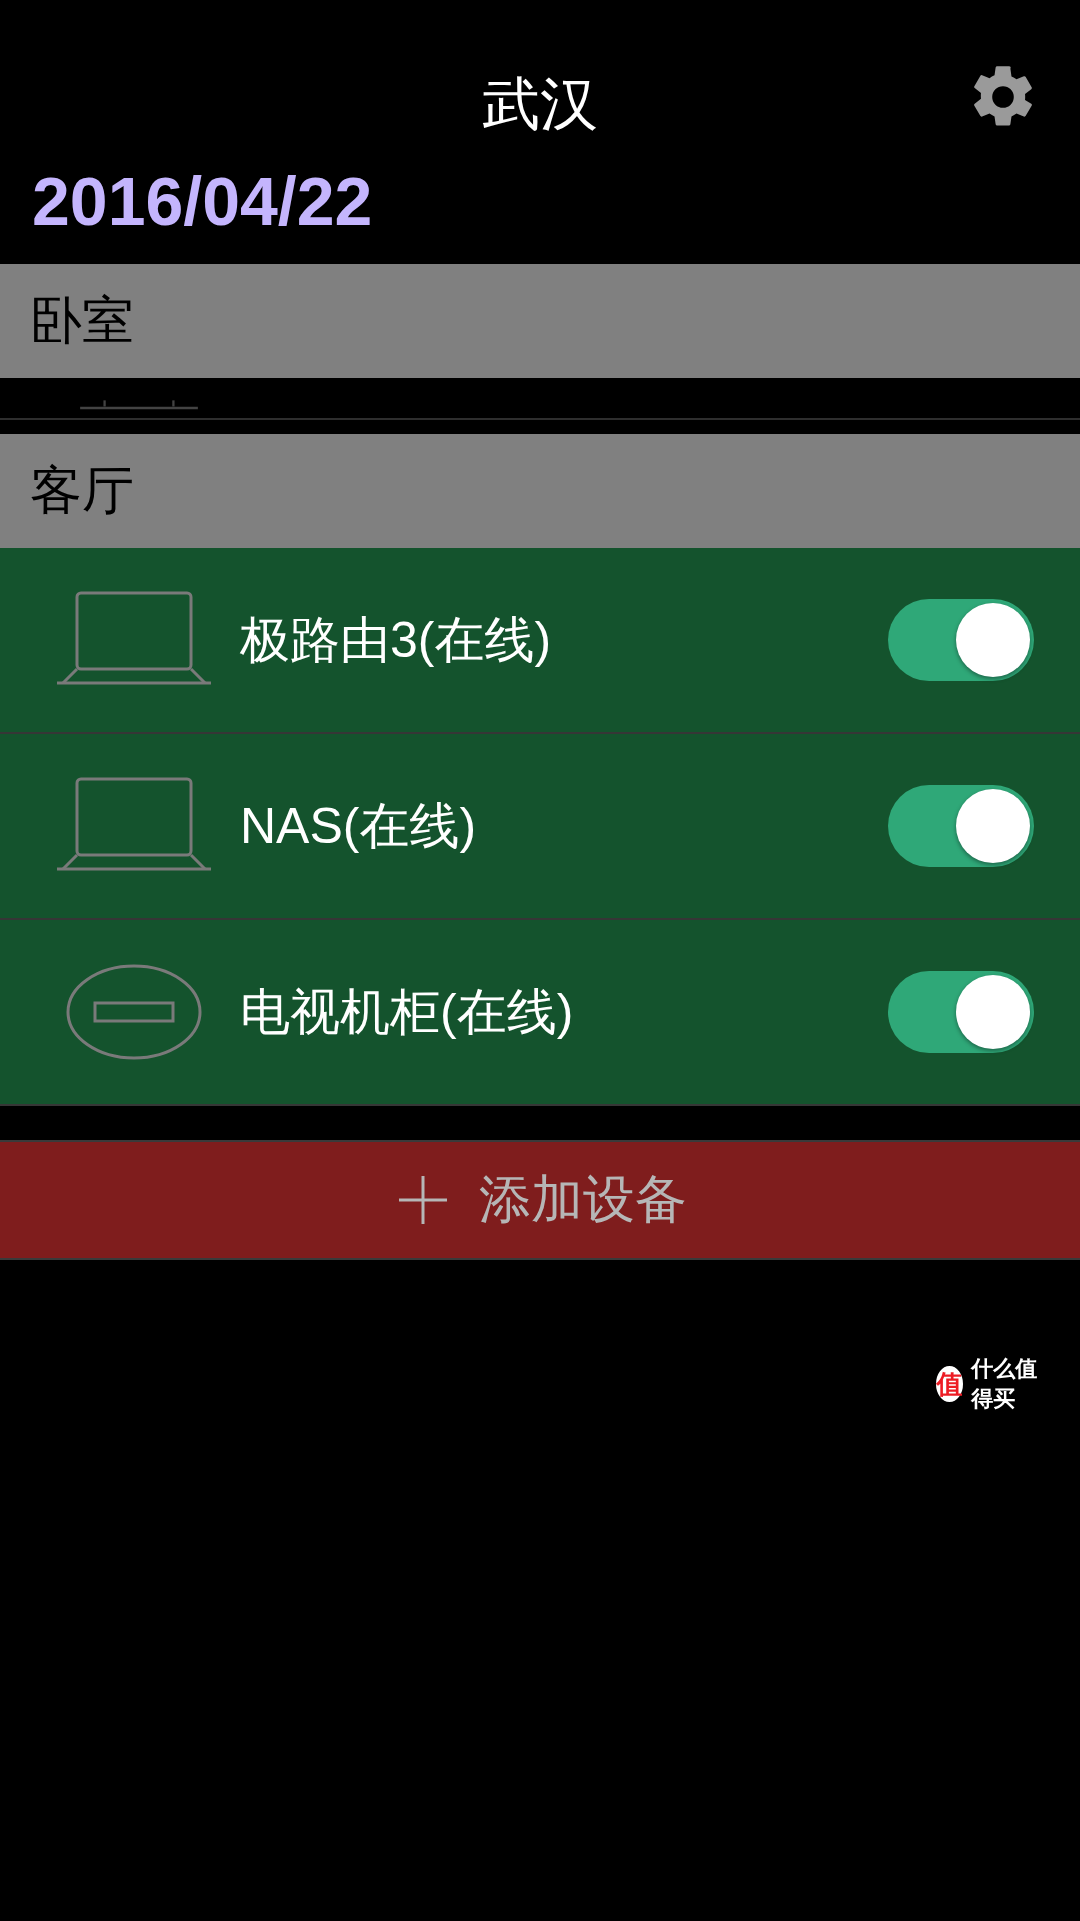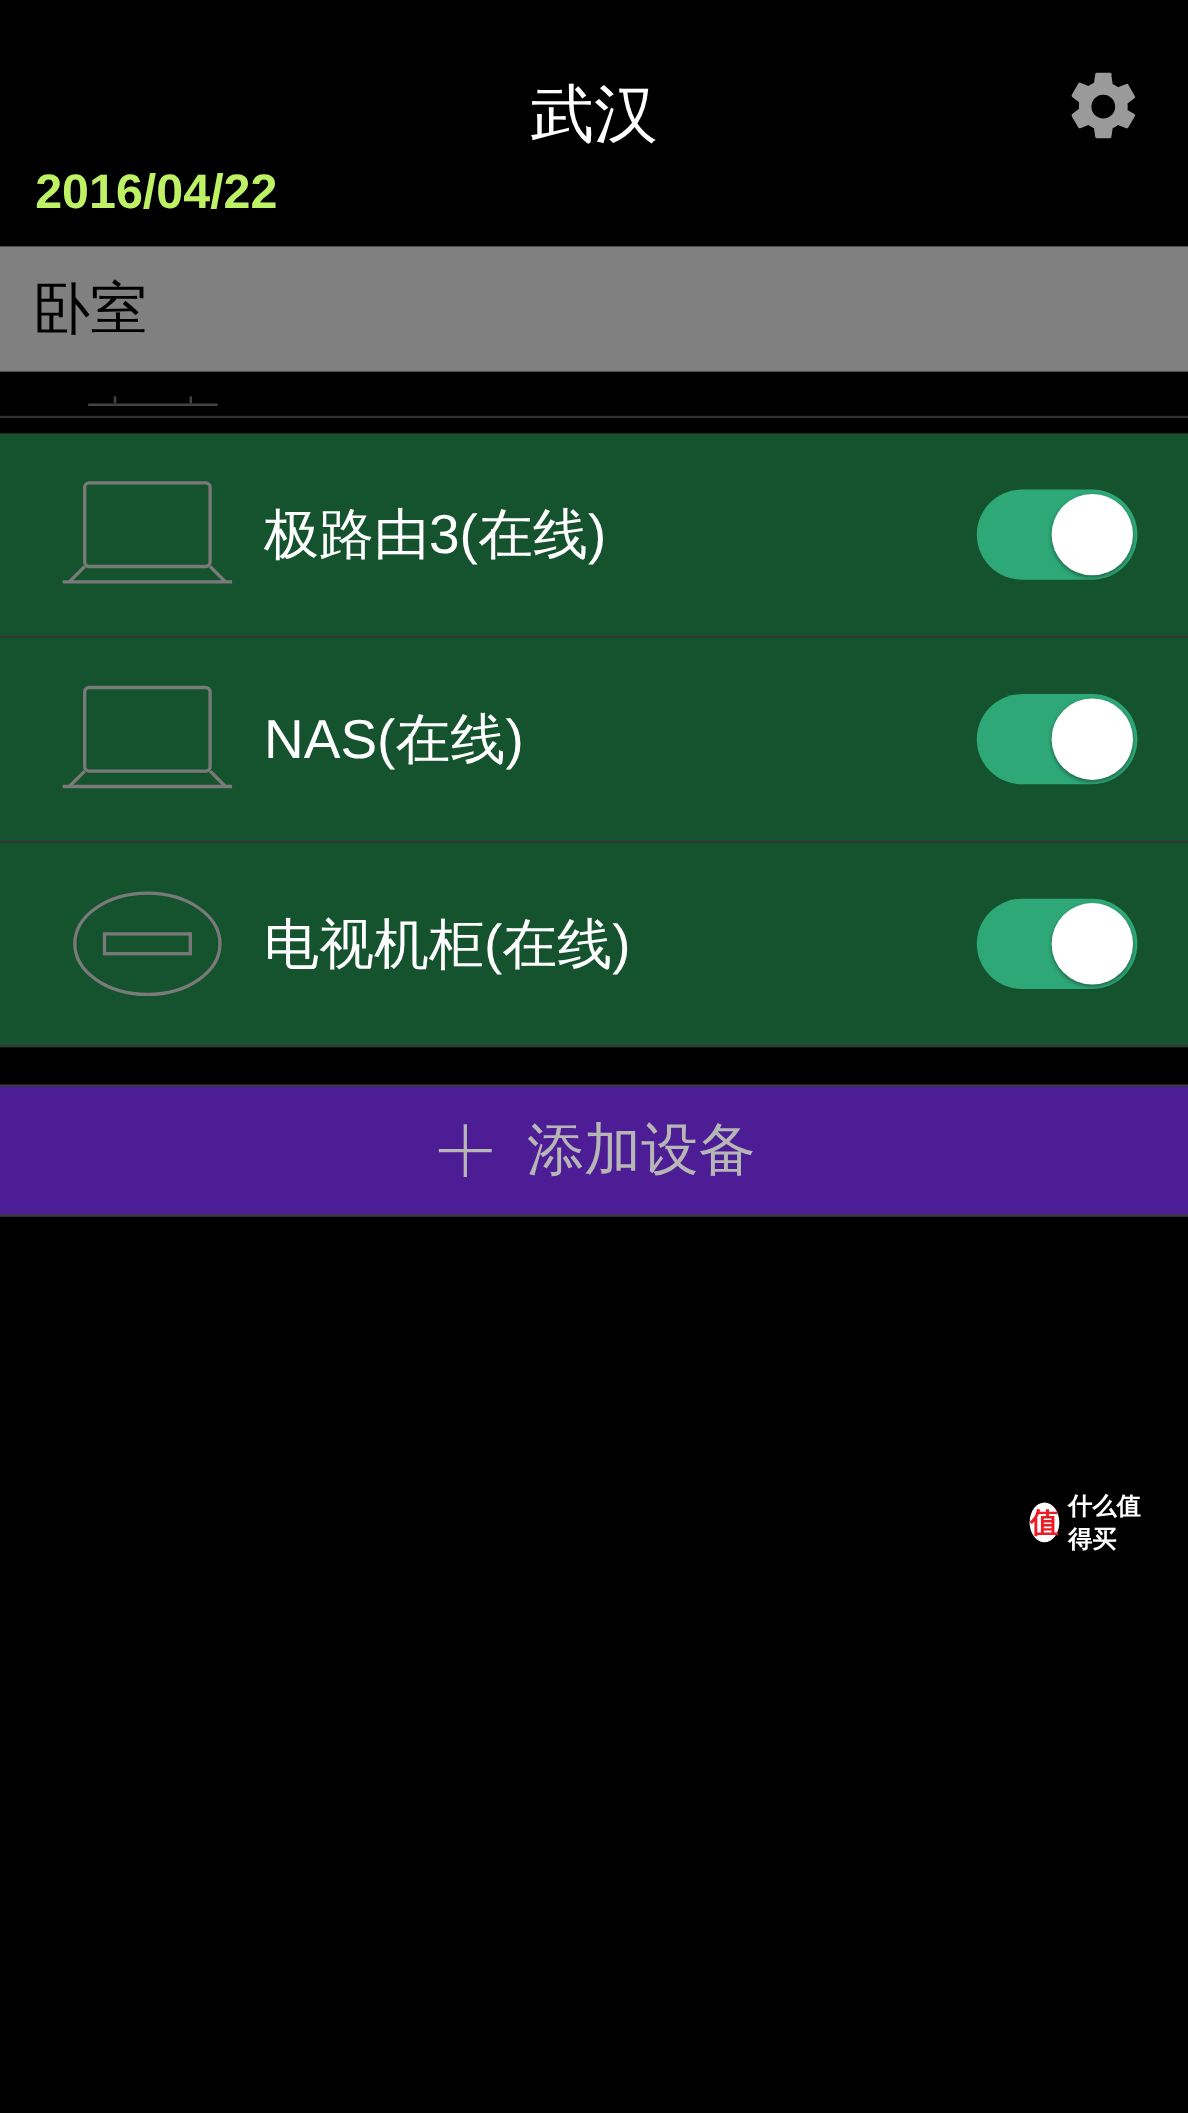--- a/index.html
+++ b/index.html
@@ -11,36 +11,36 @@
   .city { position: absolute; left: 50%; top: 66px; transform: translateX(-50%); font-size: 58px; color: #fff; }
   .gear { position: absolute; right: 40px; top: 60px; width: 74px; height: 74px; }
   .gear svg { width: 100%; height: 100%; fill: #9a9a9a; }
 
   
   .weather { position: relative; height: 220px; }
   .cloud { position: absolute; left: 324px; top: 20px; width: 200px; height: 150px; }
   .temp { position: absolute; left: 560px; top: 20px; font-size: 58px; font-weight: 700; color: #fff; }
 
   
-  .date { padding: 0 32px; font-size: 44px; font-weight: 700; color: #bef264; margin-top: 0px; }
+  .date { padding: 0 32px; font-size: 68px; font-weight: 700; color: #c4b5fd; margin-top: 12px; }
 
   
   .section-header { background: #808080; color: #000; font-size: 52px; padding: 22px 30px; }
   .section-header + .thin-strip { height: 42px; background: #000; border-bottom: 2px solid #2e2e2e; position: relative; }
   .thin-strip .peek-laptop { opacity: .55; position: absolute; left: 74px; bottom: 0; }
 
   
   .device-row { display: flex; align-items: center; height: 186px; padding: 0 30px 0 44px; border-bottom: 2px solid #363636; background: #14532d; }
   .device-icon { width: 180px; height: 130px; display: flex; align-items: center; justify-content: center; }
   .device-label { flex: 1; font-size: 50px; color: #fff; padding-left: 16px; }
   .toggle { width: 146px; height: 82px; border-radius: 41px; background: #2fa878; position: relative; margin-right: 16px; }
   .toggle::after { content: ""; position: absolute; right: 4px; top: 4px; width: 74px; height: 74px; border-radius: 50%; background: #fff; box-shadow: 0 2px 4px rgba(0,0,0,.4); }
 
   
-  .add-device { height: 120px; display: flex; align-items: center; justify-content: center; background: #4c1d95; border-top: 2px solid #3a3a3a; border-bottom: 2px solid #3a3a3a; margin-top: 34px; }
+  .add-device { height: 120px; display: flex; align-items: center; justify-content: center; background: #7f1d1d; border-top: 2px solid #3a3a3a; border-bottom: 2px solid #3a3a3a; margin-top: 34px; }
   .plus { width: 60px; height: 60px; margin-right: 26px; }
   .add-label { font-size: 52px; color: #b6b6b6; }
 
   
   .watermark { position: absolute; right: 26px; bottom: 370px; width: 120px; height: 52px; display: flex; align-items: center; }
   .watermark .bubble { width: 40px; height: 40px; border-radius: 50%; background: #fff; color: #ed1c24; font-size: 26px; display: flex; align-items: center; justify-content: center; font-weight: 700; margin-right: 6px; border: 2px solid #000; }
   .watermark .txt { color: #ffffff; font-size: 22px; font-weight: 700; text-shadow: 0 0 4px #000; }
 
   
   .laptop-svg path, .laptop-svg rect, .laptop-svg line { stroke: #7a7a7a; stroke-width: 3; fill: none; }
@@ -69,20 +69,21 @@
   <div class="thin-strip">
     <svg class="peek-laptop laptop-svg" width="130" height="20" viewBox="0 0 170 20">
       <line x1="8" y1="10" x2="162" y2="10"></line>
       <line x1="40" y1="0" x2="40" y2="8"></line>
       <line x1="130" y1="0" x2="130" y2="8"></line>
     </svg>
   </div>
 
   <div style="height:14px; background:#000;"></div>
 
+  <div class="section-header">客厅</div>
 
   <div class="device-row">
     <div class="device-icon">
       <svg class="laptop-svg" width="170" height="110" viewBox="0 0 170 110">
         <rect x="28" y="8" width="114" height="76" rx="4"></rect>
         <line x1="8" y1="98" x2="162" y2="98"></line>
         <line x1="28" y1="84" x2="14" y2="98"></line>
         <line x1="142" y1="84" x2="156" y2="98"></line>
       </svg>
     </div>

